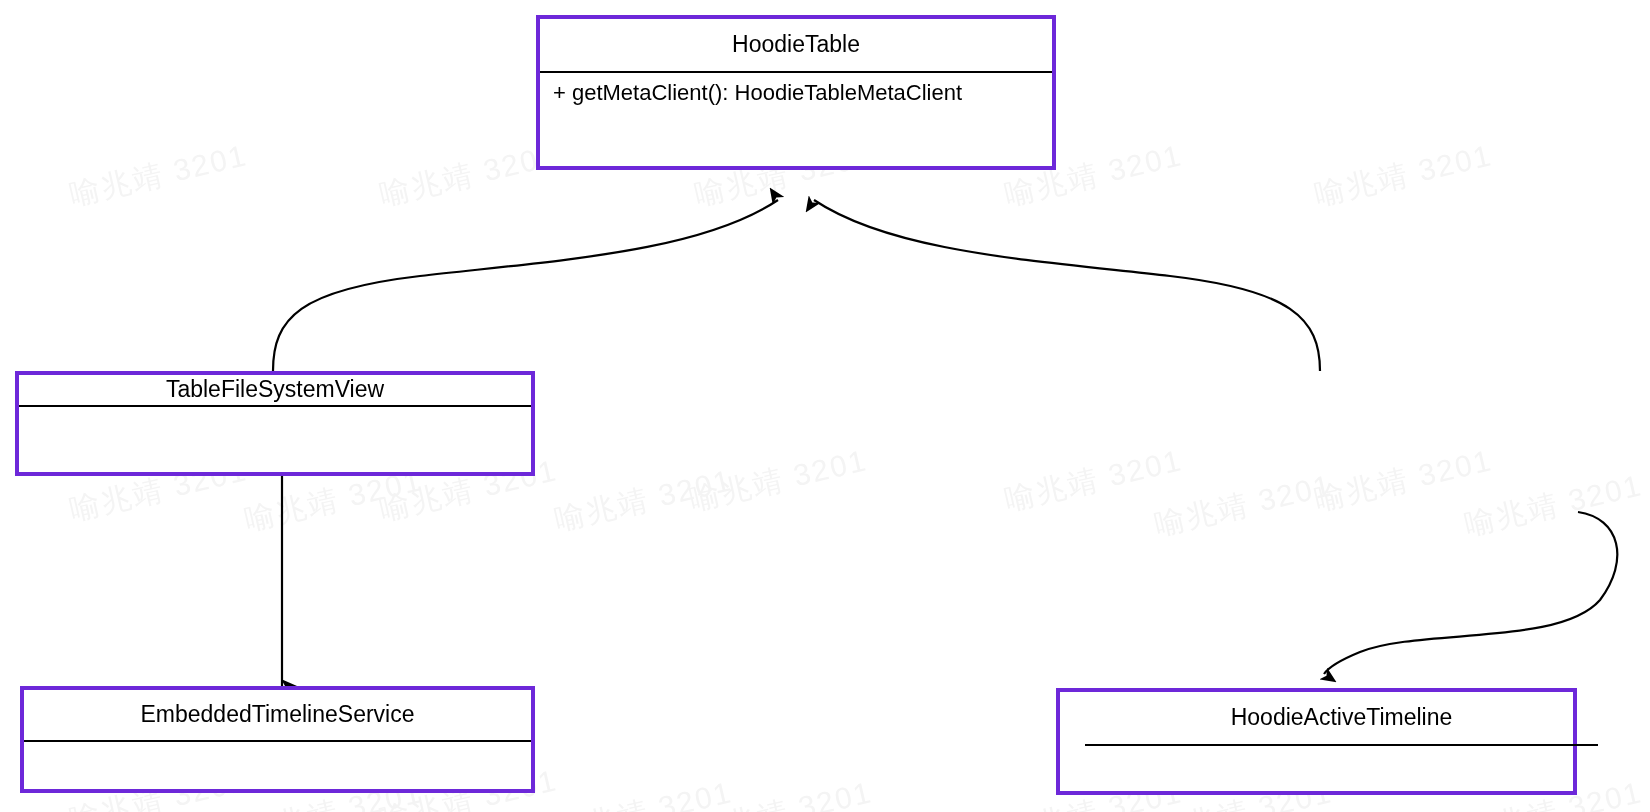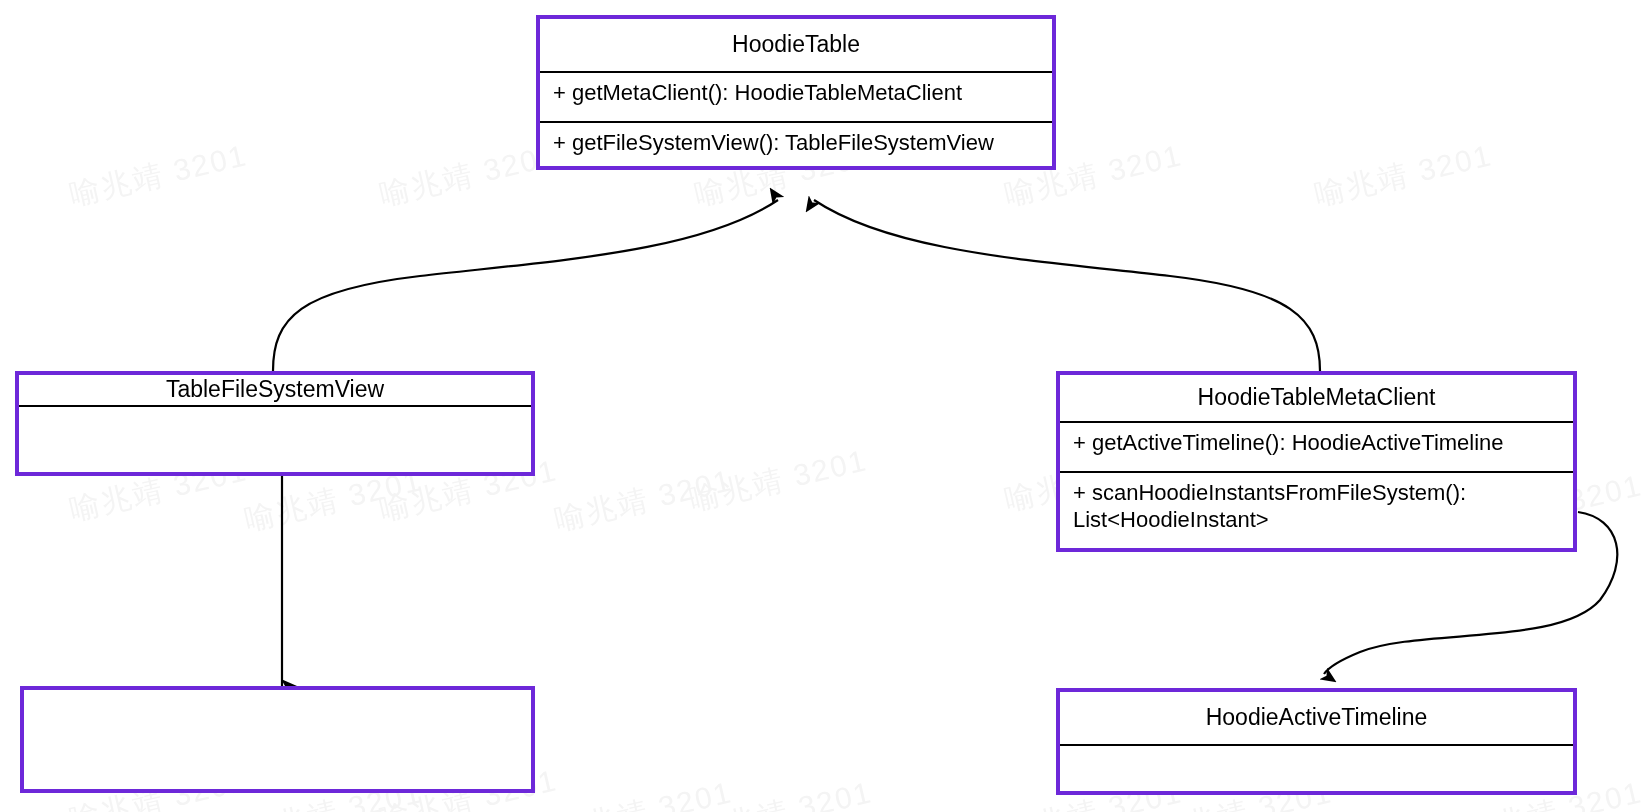--- a/index.html
+++ b/index.html
@@ -133,37 +133,31 @@
 
     <path d="M 1578 512
              C 1620 518, 1630 560, 1600 600
              C 1560 646, 1420 628, 1360 652
              C 1338 661, 1328 668, 1324 674" fill="none" stroke="#000000" stroke-width="2.2" marker-end="url(#arrowDown)"></path>
   </svg>
 
   <div class="uml-class" style="left:536px; top:15px; width:520px; height:155px;">
     <div class="uml-name" style="height:54px;">HoodieTable</div>
     <div class="uml-compartment" style="height:48px;">+ getMetaClient(): HoodieTableMetaClient</div>
-    <div class="uml-compartment" style="height:49px;">+ getFileSystemView(): TableFileSystemView</div>
   </div>
 
   <div class="uml-class" style="left:15px; top:371px; width:520px; height:105px;">
     <div class="uml-name" style="height:32px;">TableFileSystemView</div>
     <div class="uml-compartment empty" style="height:53px;"></div>
   </div>
 
-  <div class="uml-class" style="left:1056px; top:371px; width:521px; height:181px;">
-    <div class="uml-name" style="height:48px;">HoodieTableMetaClient</div>
-    <div class="uml-compartment" style="height:48px;">+ getActiveTimeline(): HoodieActiveTimeline</div>
-    <div class="uml-compartment" style="height:81px;">+ scanHoodieInstantsFromFileSystem():
-List&lt;HoodieInstant&gt;</div>
-  </div>
 
   <div class="uml-class" style="left:20px; top:686px; width:515px; height:107px;">
+    <div class="uml-name" style="height:52px;">EmbeddedTimelineService</div>
     <div class="uml-compartment empty" style="height:51px;"></div>
   </div>
 
   <div class="uml-class" style="left:1056px; top:688px; width:521px; height:107px;">
-    <div class="uml-name" style="height:54px;">HoodieActiveTimeline</div>
+    <div class="uml-name" style="height:54px;margin-left:25px;">HoodieActiveTimeline</div>
     <div class="uml-compartment empty" style="height:49px;"></div>
   </div>
 
 </div>
 
 </body></html>

